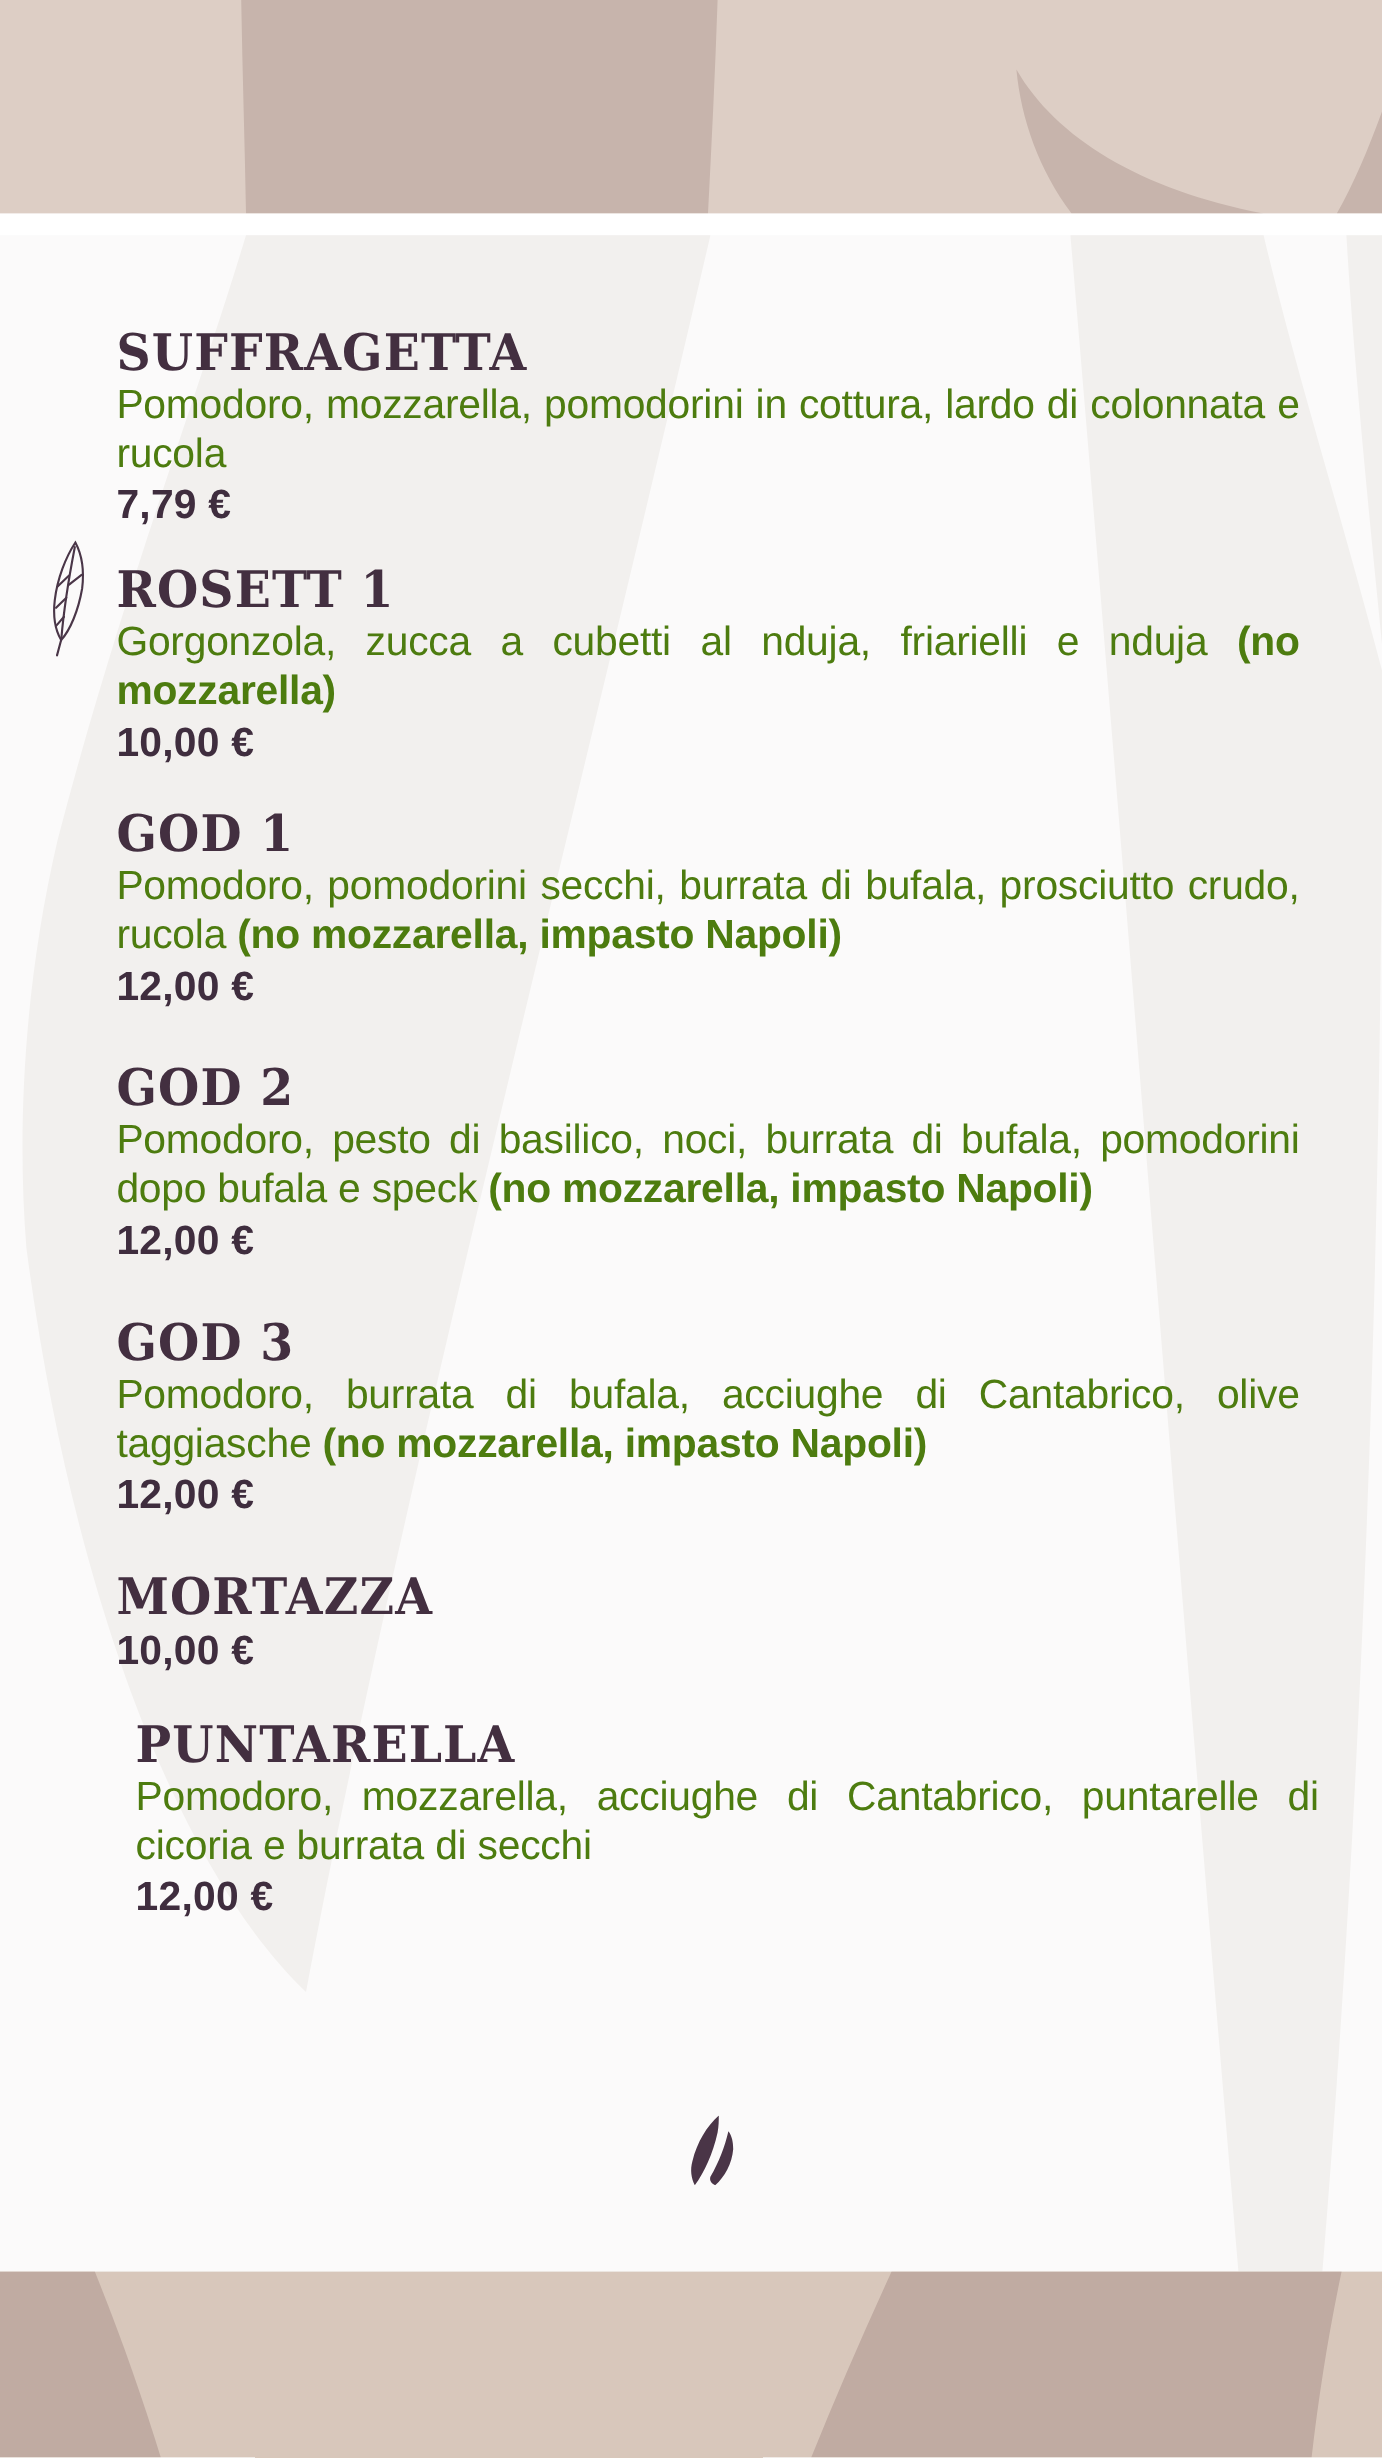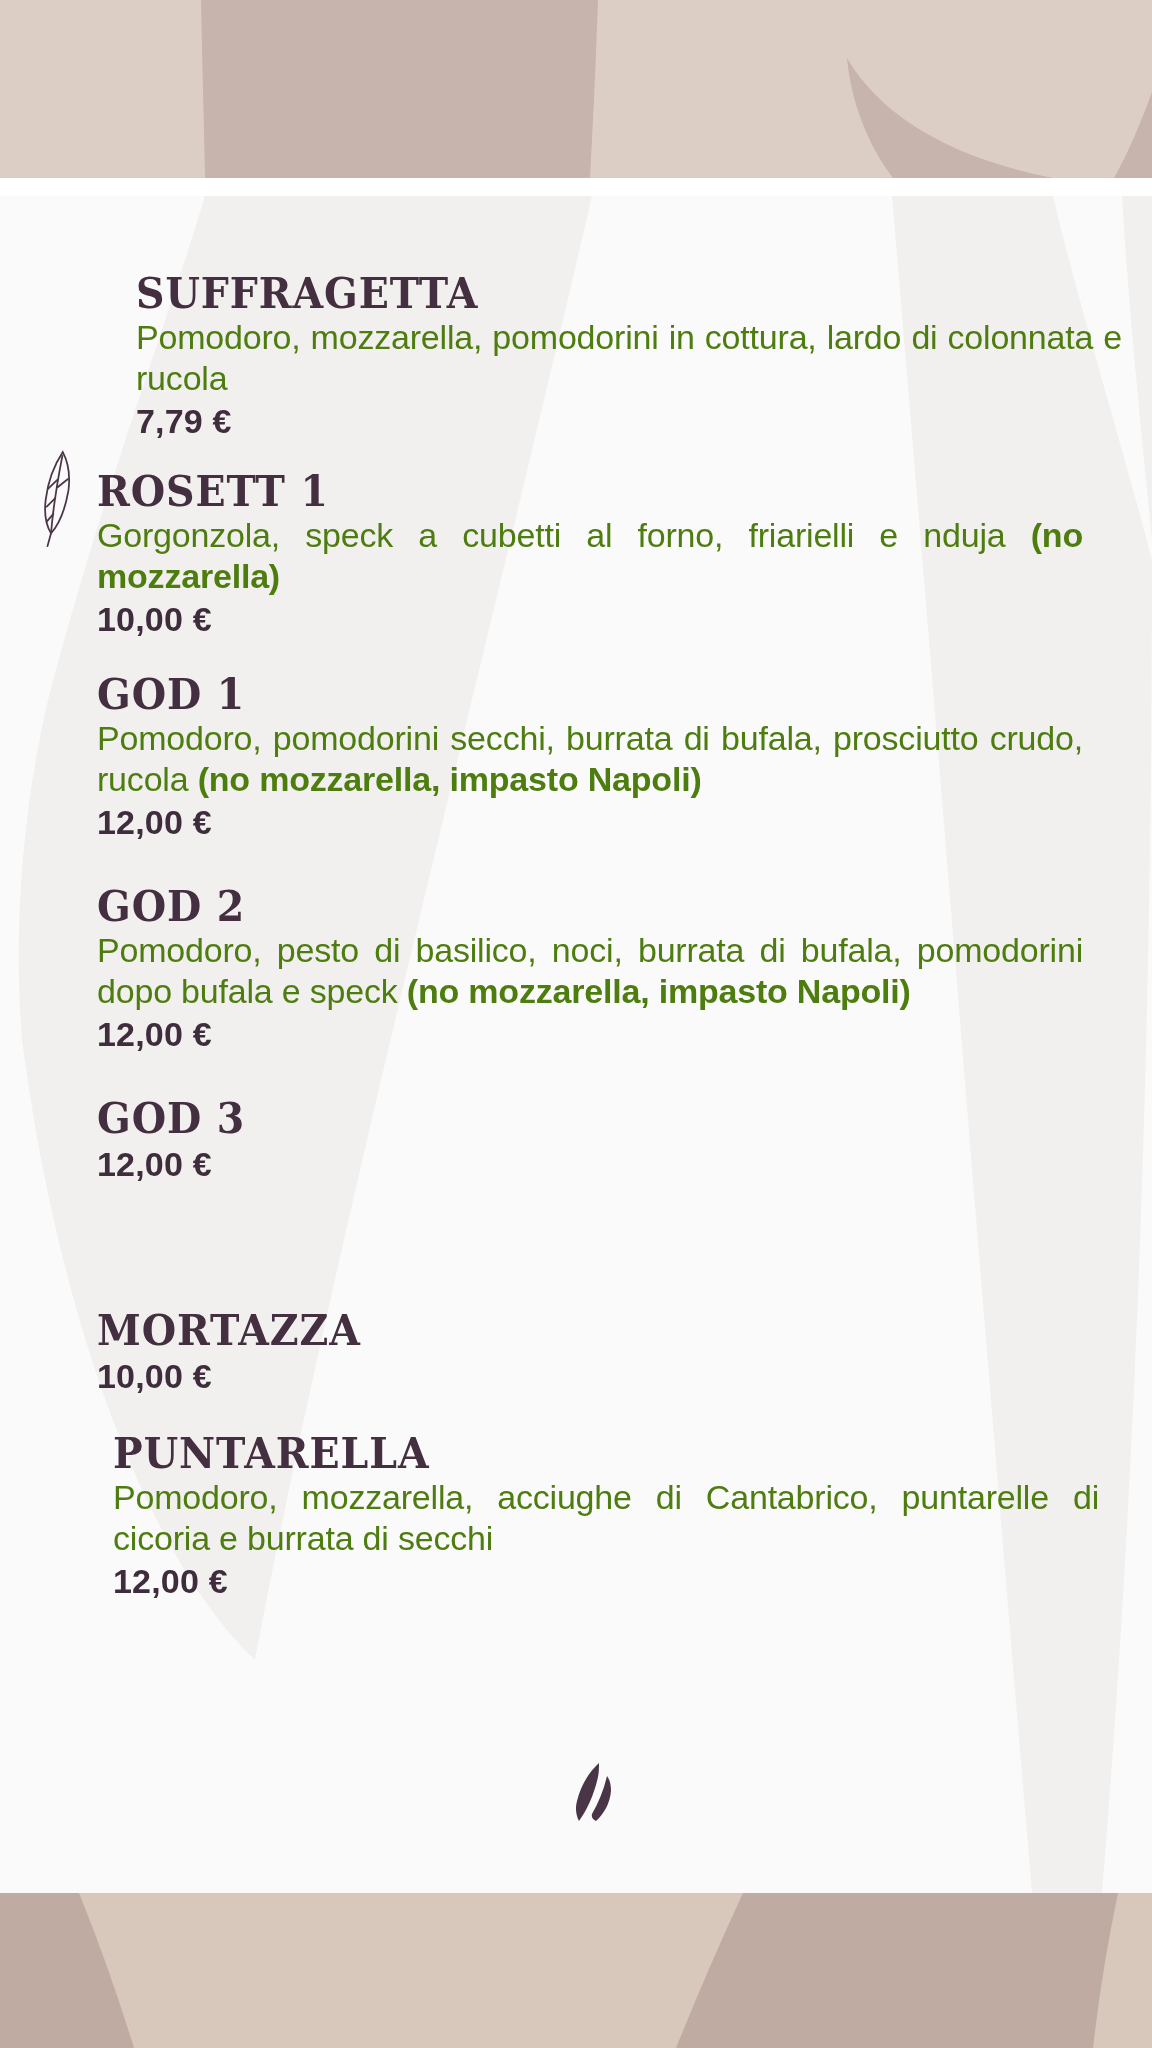--- a/index.html
+++ b/index.html
@@ -24,21 +24,21 @@
   }
   .item-desc{
     margin:0;font-size:34px;line-height:41px;color:#4d7c0f;
     text-align:justify;letter-spacing:-0.2px;
   }
   .item-note{font-weight:bold;}
   .item-price{
     font-size:34px;line-height:44px;font-weight:bold;color:#3f2d3e;
     letter-spacing:0.2px;
   }
-  .item-top-1{top:270px;margin-left:39px;} .item-top-2{top:468px;} .item-top-3{top:671px;}
+  .item-top-1{top:270px;} .item-top-2{top:468px;} .item-top-3{top:671px;}
   .item-top-4{top:883px;} .item-top-5{top:1095px;} .item-top-6{top:1307px;}
   .item-top-7{top:1430px;margin-left:16px;}
   
   .feather{position:absolute;left:44px;top:447px;width:28px;height:104px;transform:rotate(7deg);}
   .brand-logo{position:absolute;left:574px;top:1763px;width:42px;height:58px;}
 </style>
 </head>
 <body>
 
 <div class="band-top">
@@ -76,38 +76,39 @@
 </svg>
 
 <section class="menu-item item-top-1">
   <h3 class="item-name">SUFFRAGETTA</h3>
   <p class="item-desc"><span>Pomodoro, mozzarella, pomodorini in cottura, lardo di colonnata e rucola</span><span class="item-note"></span></p>
   <div class="item-price">7,79 €</div>
 </section>
 
 <section class="menu-item item-top-2">
   <h3 class="item-name">ROSETT 1</h3>
-  <p class="item-desc"><span>Gorgonzola, speck a cubetti al forno, friarielli e nduja</span><span class="item-note"> (no mozzarella)</span></p>
+  <p class="item-desc"><span>Gorgonzola, zucca a cubetti al nduja, friarielli e nduja</span><span class="item-note"> (no mozzarella)</span></p>
   <div class="item-price">10,00 €</div>
 </section>
 
 <section class="menu-item item-top-3">
   <h3 class="item-name">GOD 1</h3>
   <p class="item-desc"><span>Pomodoro, pomodorini secchi, burrata di bufala, prosciutto crudo, rucola</span><span class="item-note"> (no mozzarella, impasto Napoli)</span></p>
   <div class="item-price">12,00 €</div>
 </section>
 
 <section class="menu-item item-top-4">
   <h3 class="item-name">GOD 2</h3>
   <p class="item-desc"><span>Pomodoro, pesto di basilico, noci, burrata di bufala, pomodorini dopo bufala e speck</span><span class="item-note"> (no mozzarella, impasto Napoli)</span></p>
   <div class="item-price">12,00 €</div>
 </section>
 
 <section class="menu-item item-top-5">
   <h3 class="item-name">GOD 3</h3>
+  <p class="item-desc"><span>Pomodoro, burrata di bufala, acciughe di Cantabrico, olive taggiasche</span><span class="item-note"> (no mozzarella, impasto Napoli)</span></p>
   <div class="item-price">12,00 €</div>
 </section>
 
 <section class="menu-item item-top-6">
   <h3 class="item-name">MORTAZZA</h3>
   <div class="item-price">10,00 €</div>
 </section>
 
 <section class="menu-item item-top-7">
   <h3 class="item-name">PUNTARELLA</h3>

